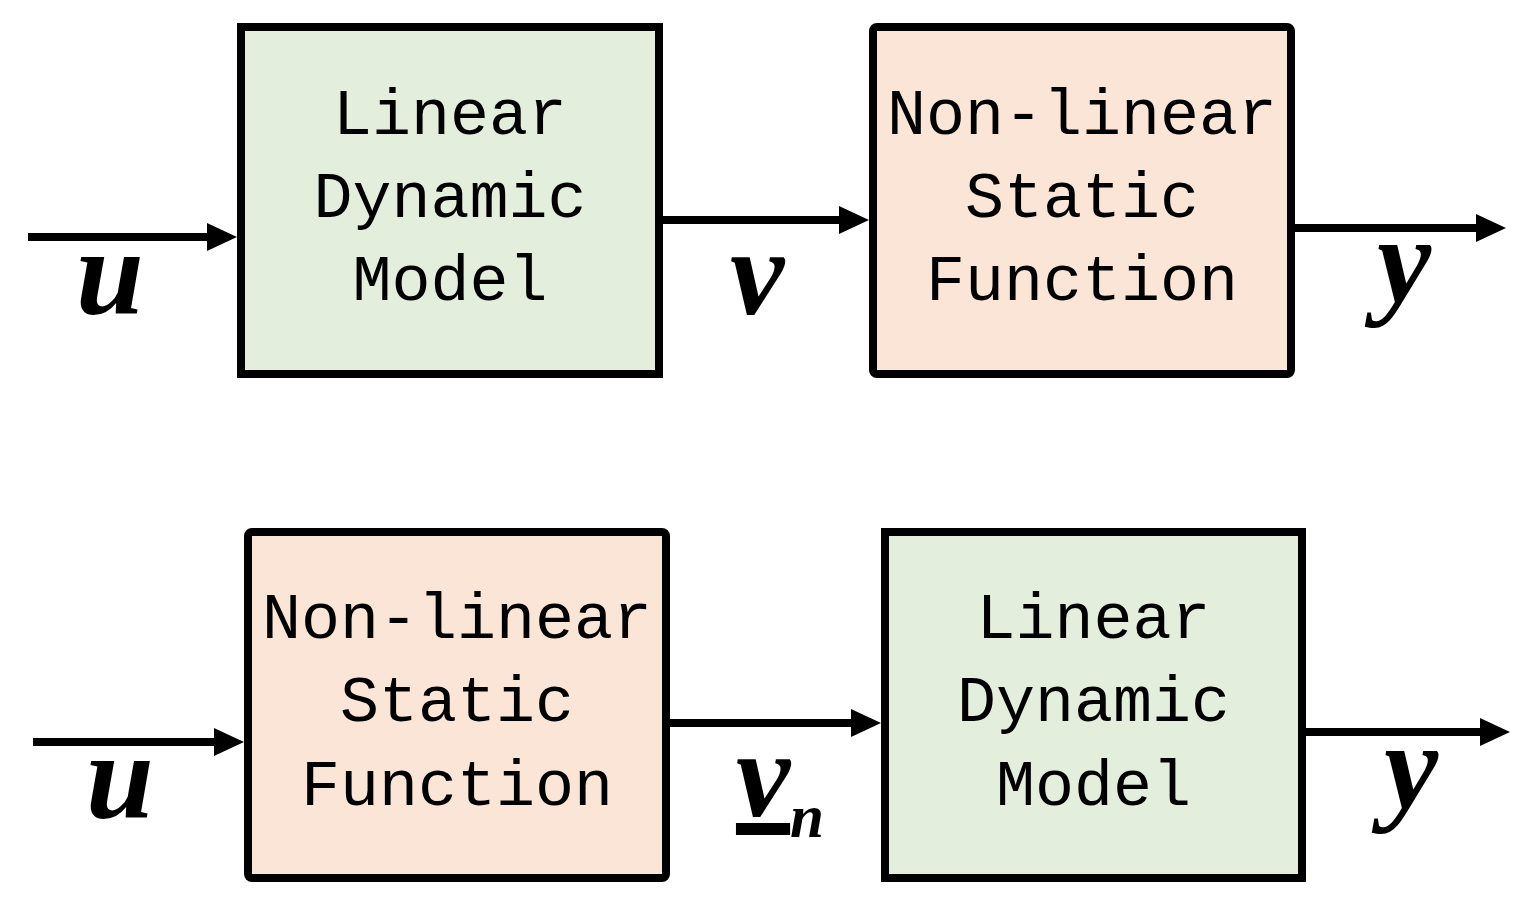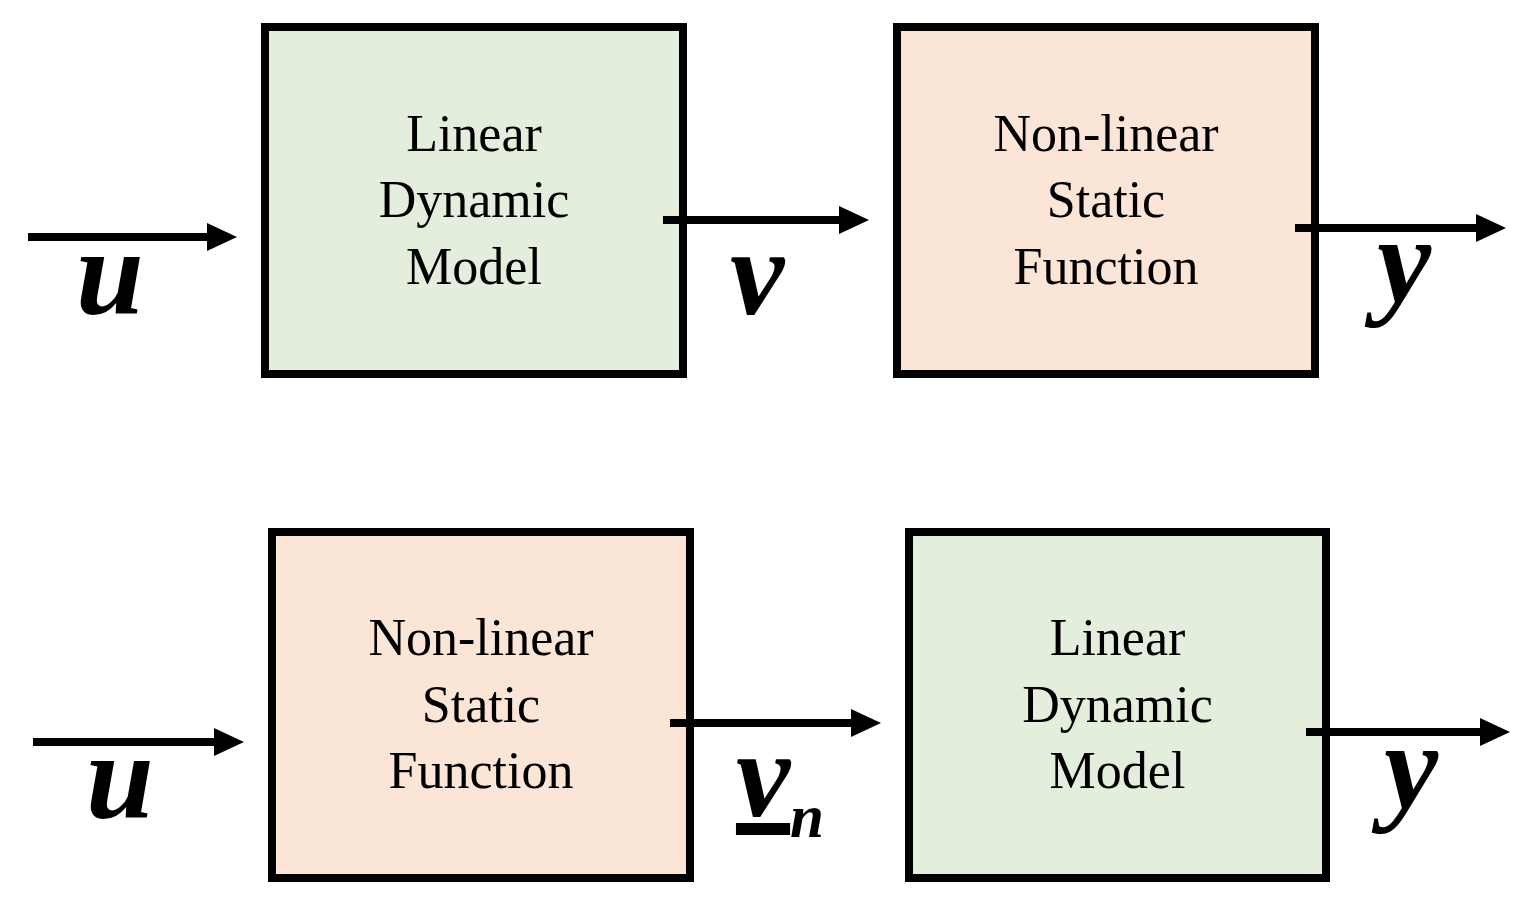--- a/index.html
+++ b/index.html
@@ -28,27 +28,26 @@
   
   .block {
     position: absolute;
     box-sizing: border-box;
     border: 8px solid var(--line);
     display: flex;
     flex-direction: column;
     justify-content: center;
     align-items: center;
     text-align: center;
-    font-size: 52px;
+    font-size: 65px;
     line-height: 1.28;
-    font-family: Liberation Serif, serif;
-    margin-left: 24px;
+    font-family: Liberation Mono, monospace;
   }
   .block.linear   { background: var(--linear-fill); }
-  .block.nonlinear{ background: var(--nonlinear-fill); }
+  .block.nonlinear{ background: var(--nonlinear-fill); border-radius: 8px; }
 
   .b-green-top   { left: 237px; top: 23px;  width: 426px; height: 355px; }
   .b-peach-top   { left: 869px; top: 23px;  width: 426px; height: 355px; }
   .b-peach-bot   { left: 244px; top: 528px; width: 426px; height: 354px; }
   .b-green-bot   { left: 881px; top: 528px; width: 425px; height: 354px; }
 
   
   .arrow {
     position: absolute;
     height: 28px;

